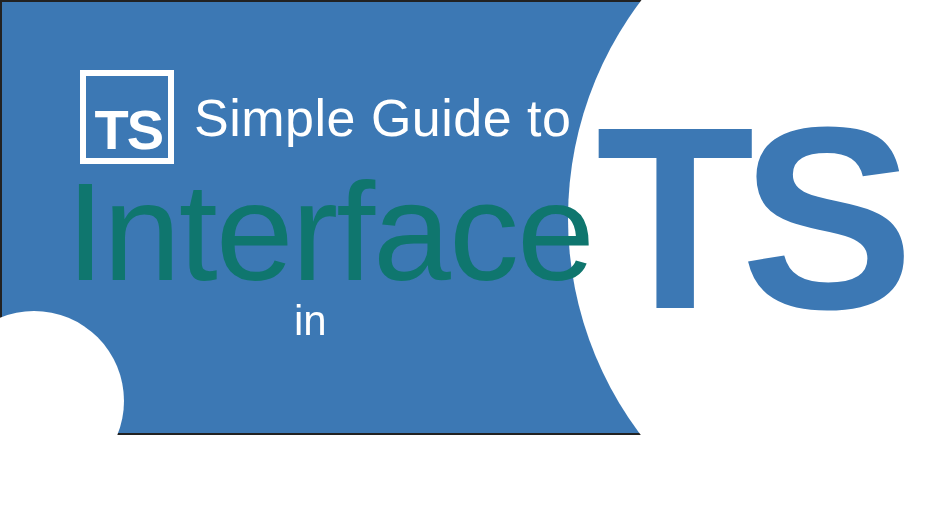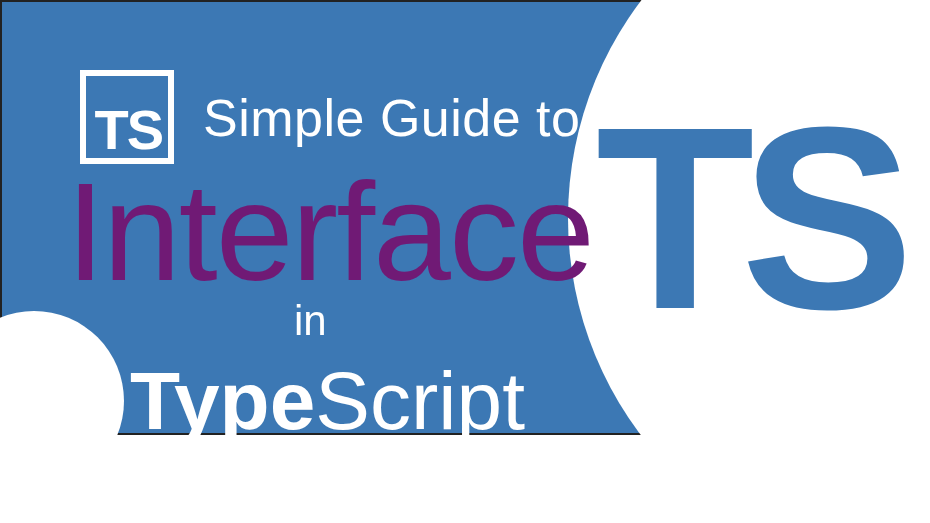--- a/index.html
+++ b/index.html
@@ -41,31 +41,31 @@
     .ts-badge-text {
       color: #fff;
       font-weight: 800;
       font-size: 56px;
       line-height: 1;
       letter-spacing: -2px;
     }
     .heading-line {
       position: absolute;
       top: 86px;
-      left: 201px;
+      left: 192px;
       color: #fff;
       font-size: 52px;
       font-weight: 400;
       letter-spacing: 0.5px;
     }
     .big-word {
       position: absolute;
       top: 160px;
       left: 64px;
-      color: #701a75;
+      color: #0f766e;
       font-size: 140px;
       font-weight: 500;
       letter-spacing: -2px;
       line-height: 1;
     }
     .in-word {
       position: absolute;
       top: 295px;
       left: 292px;
       color: #fff;
@@ -129,20 +129,17 @@
   <div class="ts-badge">
     <span class="ts-badge-text">TS</span>
   </div>
 
   <div class="heading-line">Simple Guide to</div>
 
   <div class="big-word">Interface</div>
 
   <div class="in-word">in</div>
 
-  <div class="typescript-word">
-    <span class="bold">Type</span><span class="light">Script</span>
-  </div>
 
   <div class="big-ts">TS</div>
 
   <div class="corner-circle"></div>
 </div>
 
 </body></html>

